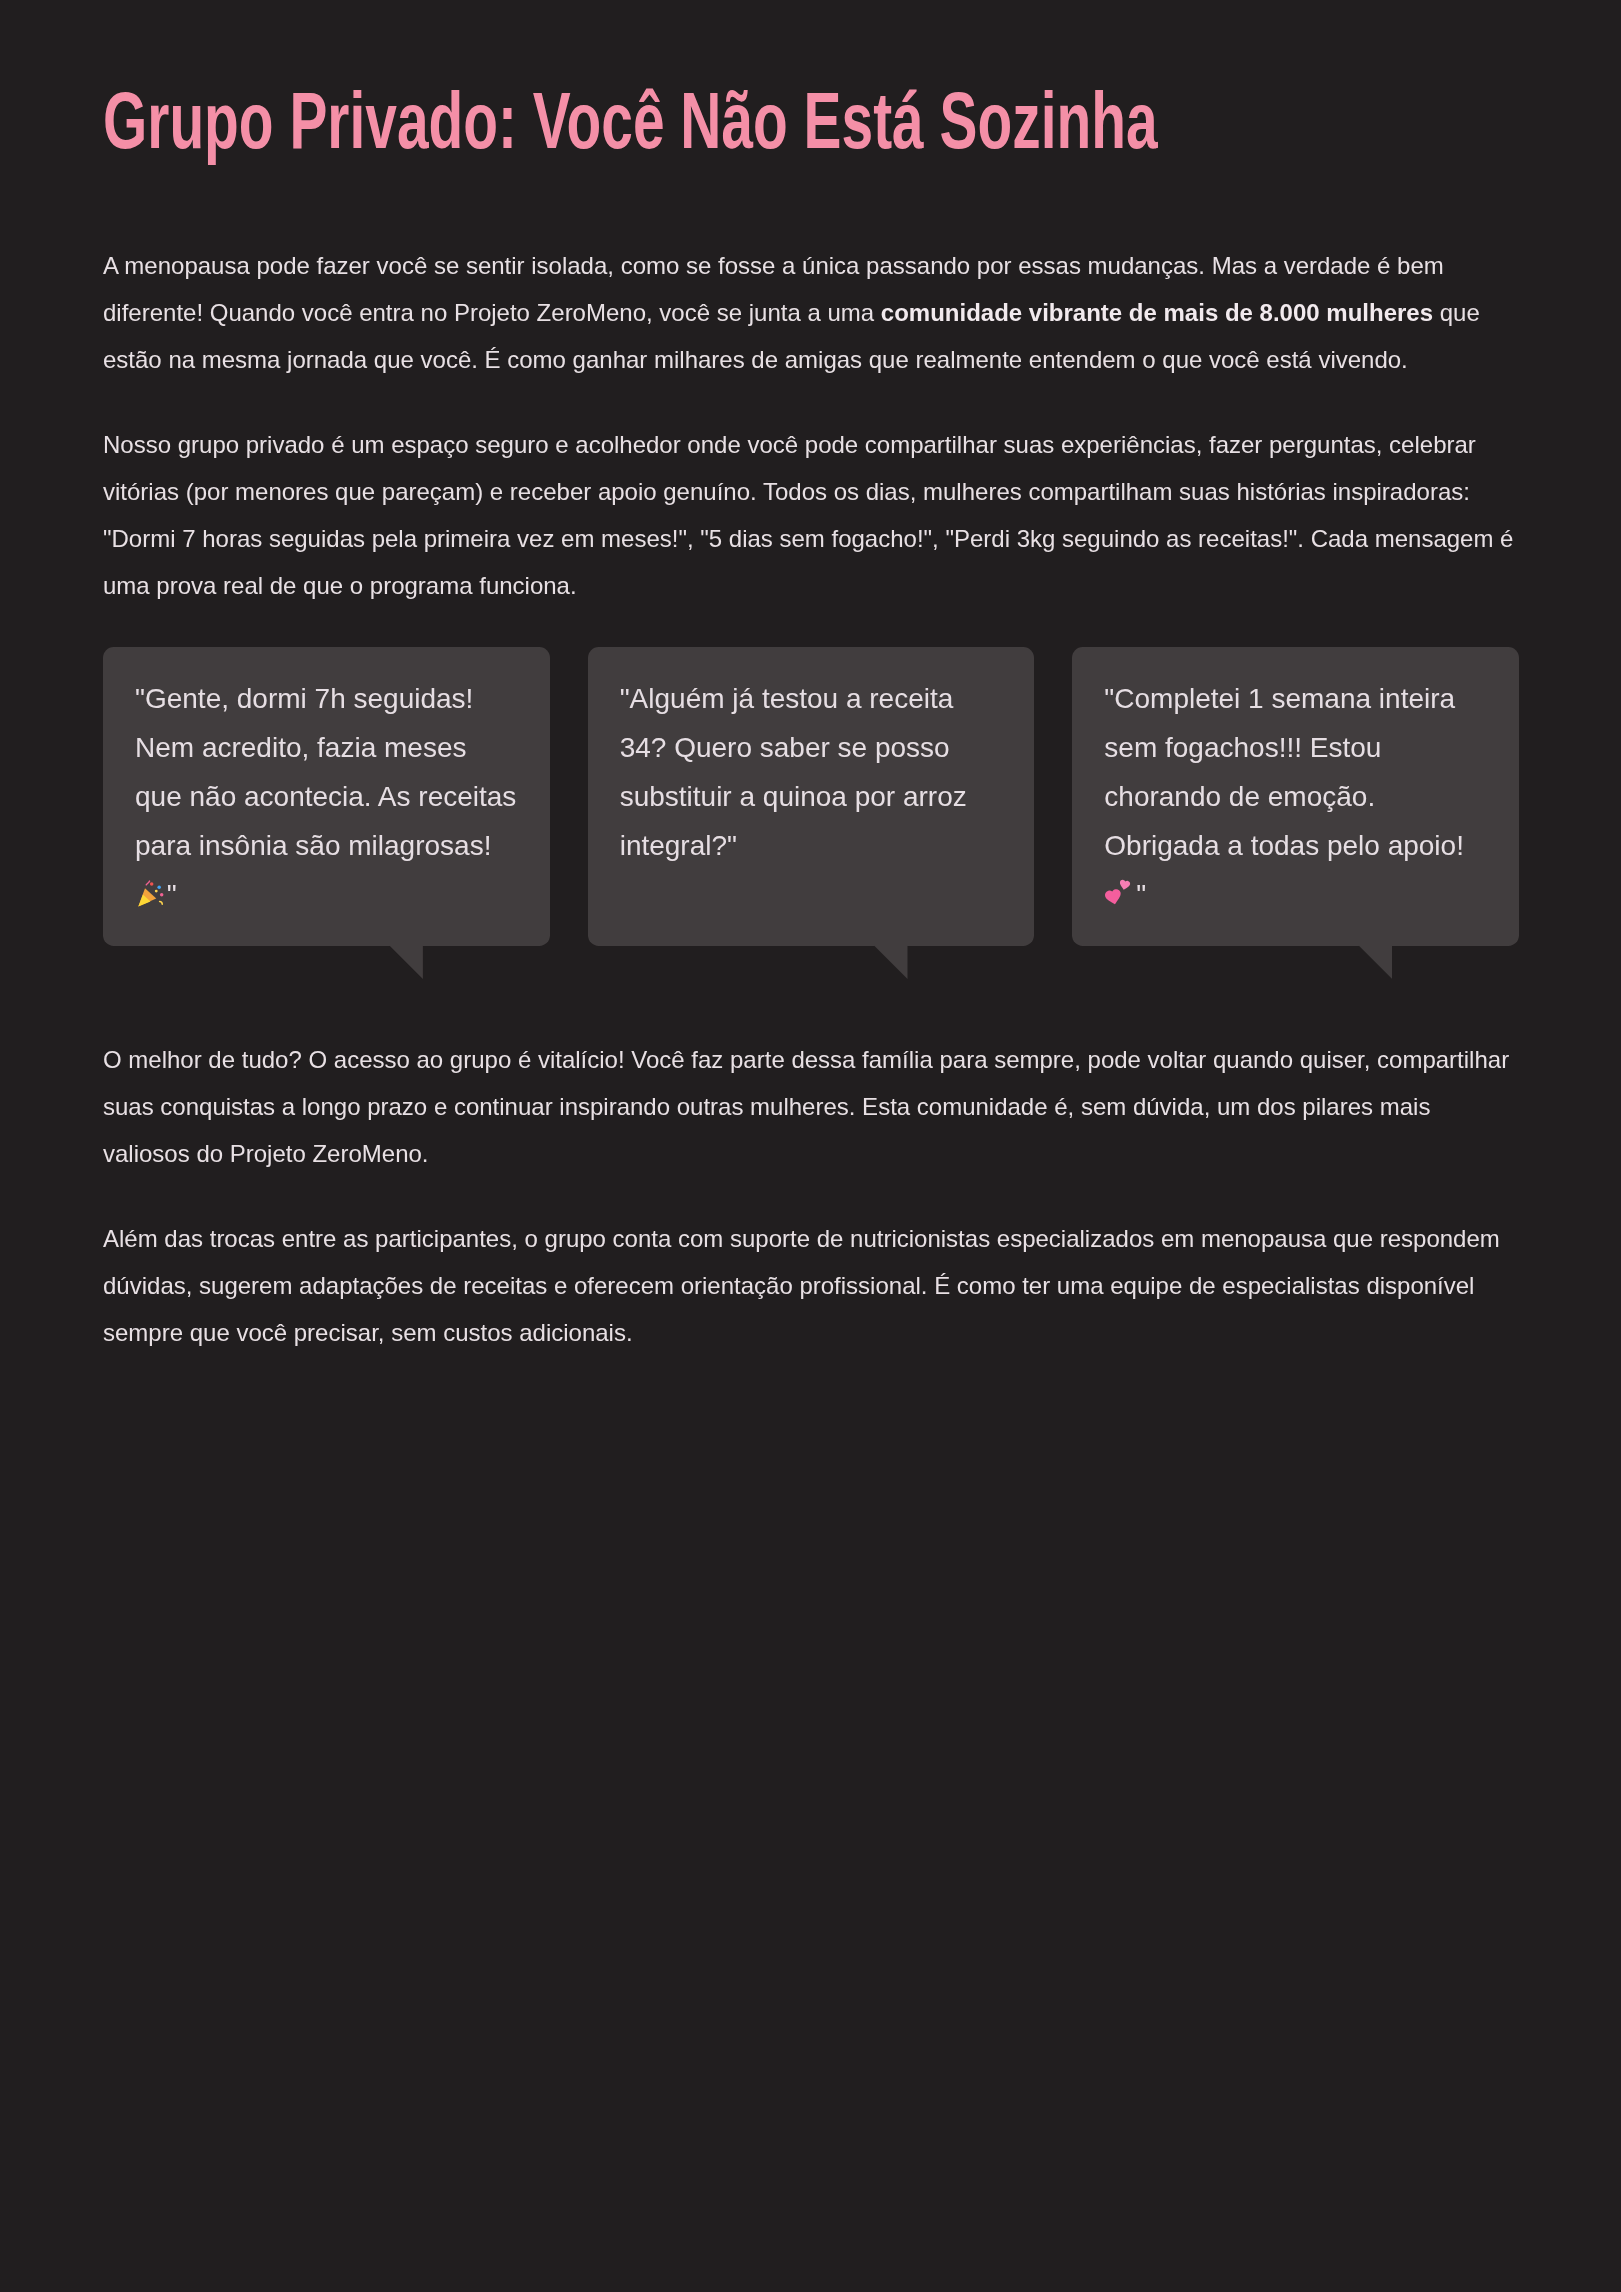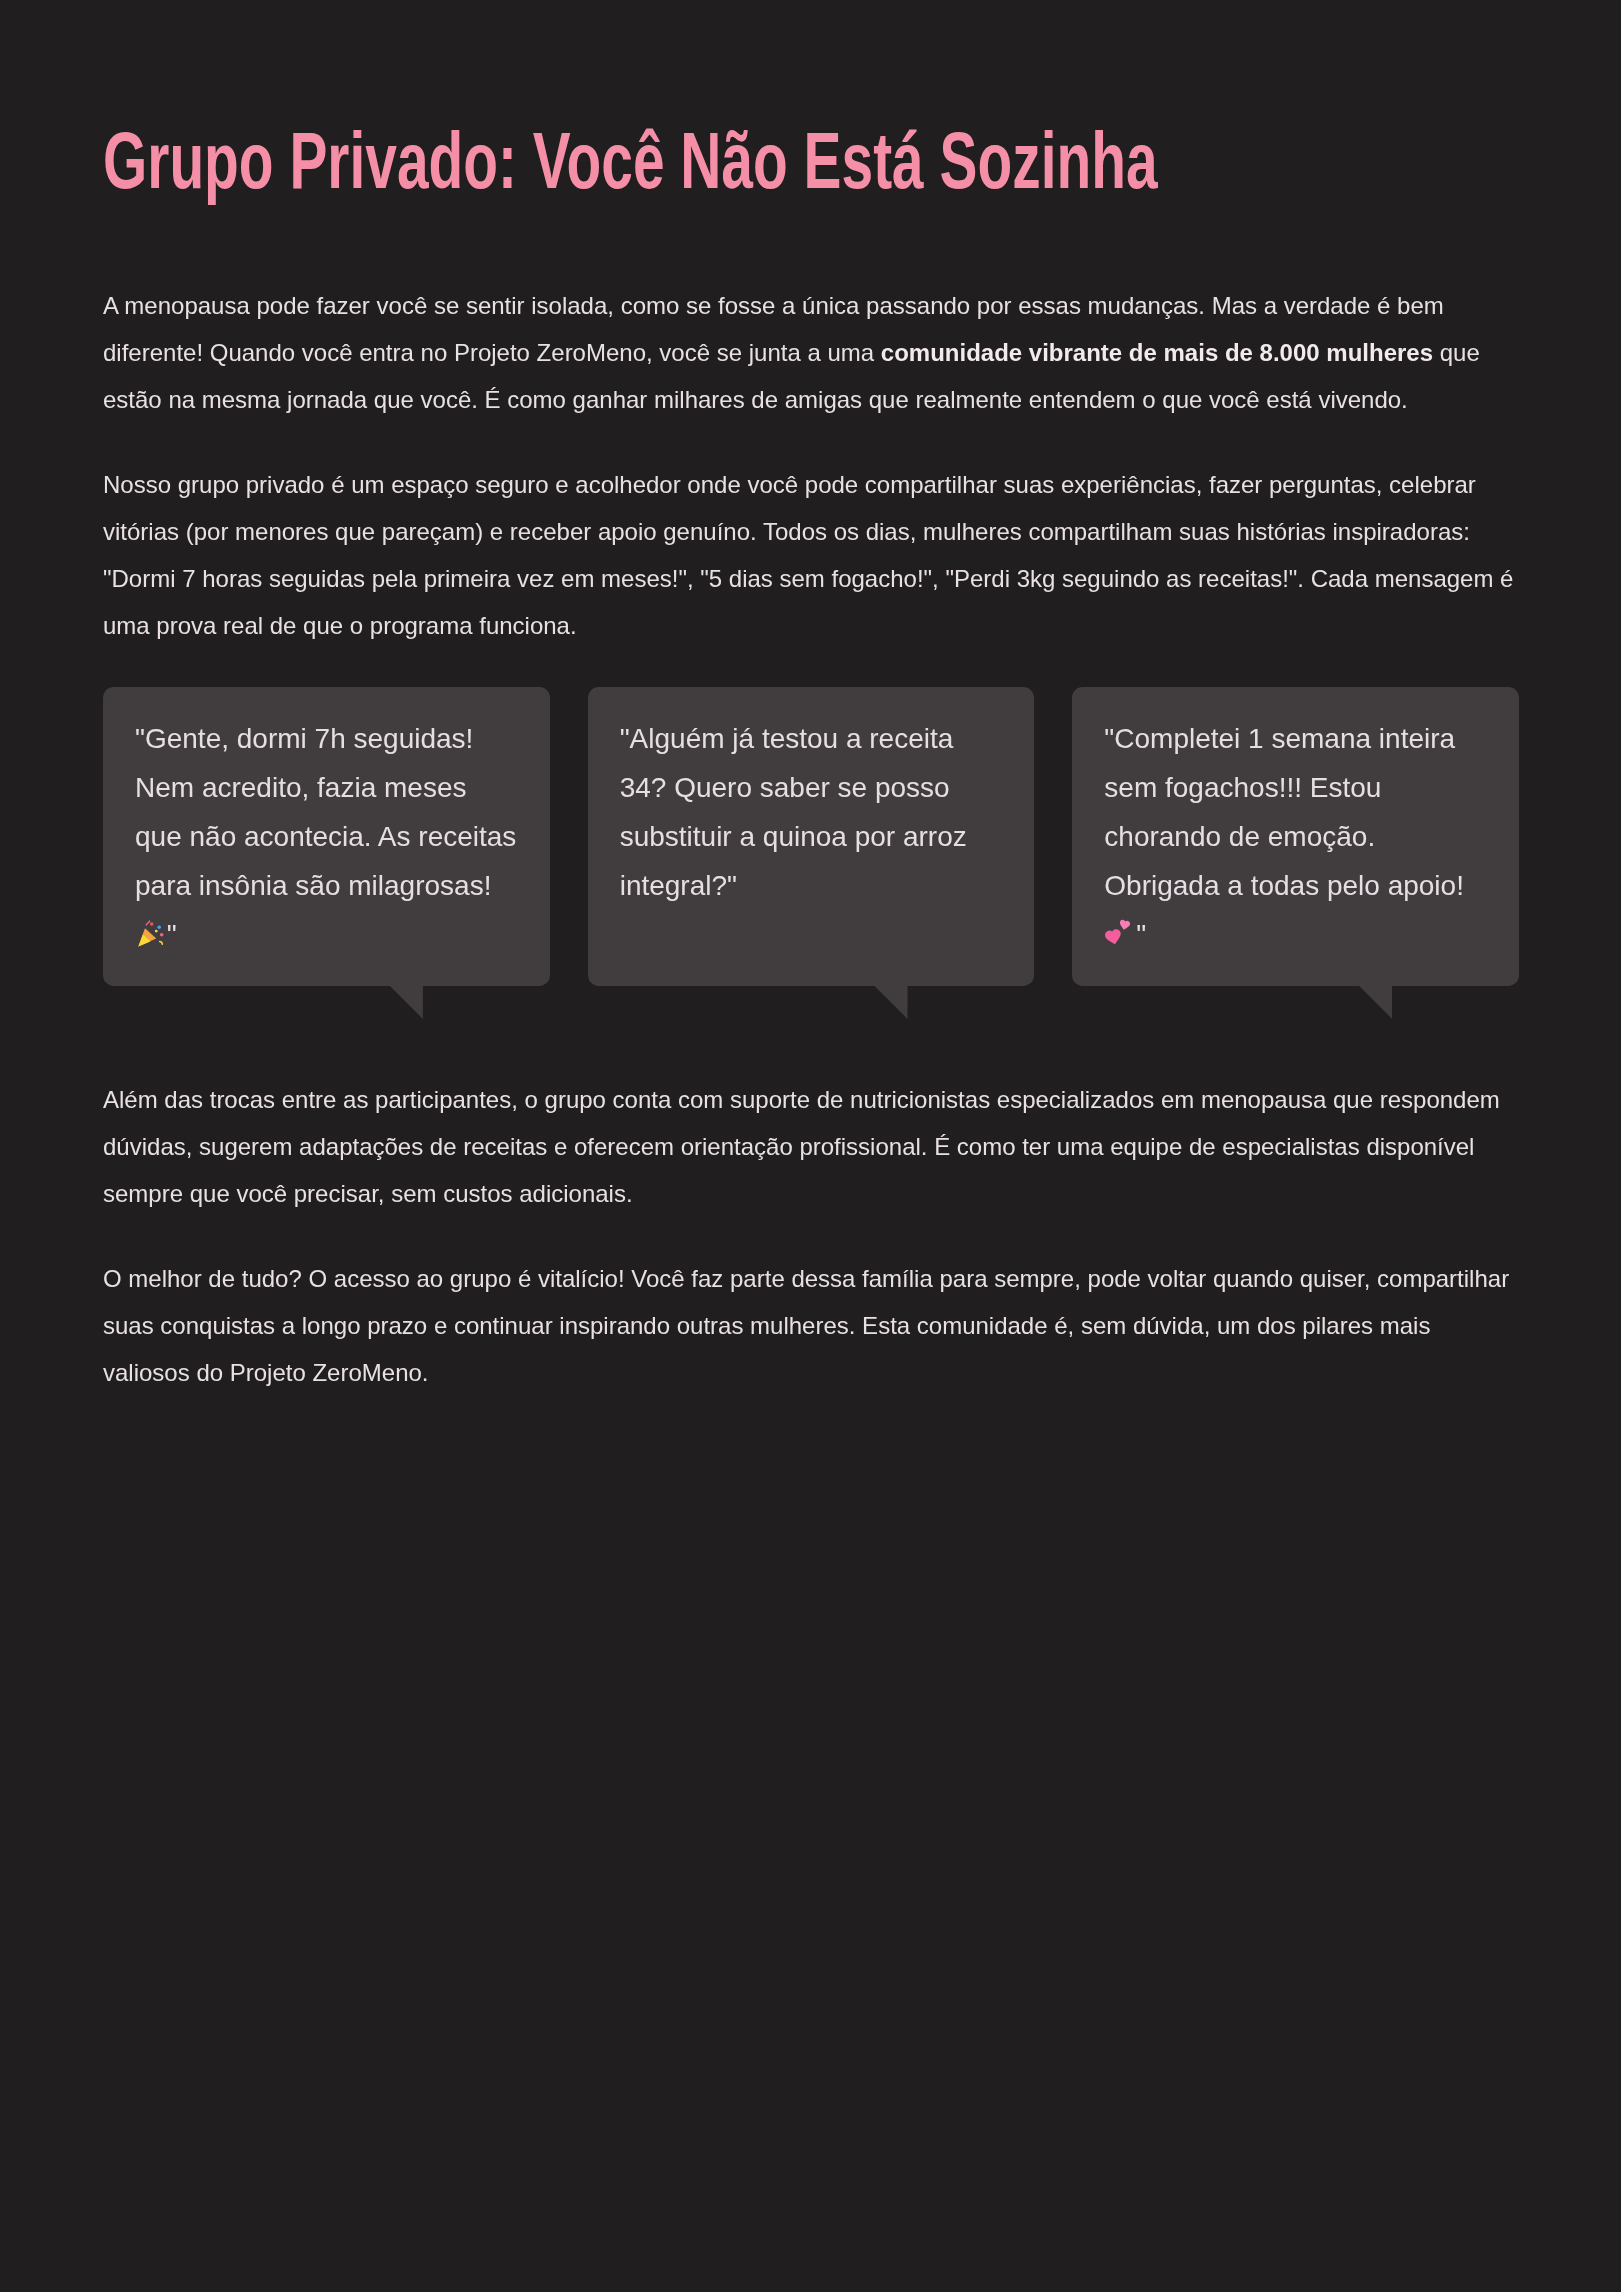--- a/index.html
+++ b/index.html
@@ -9,22 +9,22 @@
   body {
     width: 1622px;
     height: 2293px;
     background: #211e1f;
     font-family: "Liberation Sans", "DejaVu Sans", sans-serif;
     color: #e8e0e4;
     overflow: hidden;
   }
   .container {
     width: 1416px;
-    margin: 12px auto;
-    padding-top: 95px;
+    margin: 0 auto;
+    padding-top: 67px;
   }
   h1.page-title {
     margin: 0 0 68px 0;
     font-size: 79px;
     line-height: 107px;
     font-weight: 700;
     color: #f48fa7;
     letter-spacing: 0px;
   }
   h1.page-title .condense {
@@ -117,18 +117,18 @@
         </g>
         <g transform="translate(17,0) rotate(12 9 9) scale(0.62)">
           <path d="M12 21.35l-1.45-1.32C5.4 15.36 2 12.28 2 8.5 2 5.42 4.42 3 7.5 3c1.74 0 3.41.81 4.5 2.09C13.09 3.81 14.76 3 16.5 3 19.58 3 22 5.42 22 8.5c0 3.78-3.4 6.86-8.55 11.54L12 21.35z" fill="#f67eb4"></path>
         </g>
       </svg><span>"</span>
       <div class="tail"></div>
     </div>
 
   </div>
 
+  <p class="body-para">O melhor de tudo? O acesso ao grupo é vitalício! Você faz parte dessa família para sempre, pode voltar quando quiser, compartilhar suas conquistas a longo prazo e continuar inspirando outras mulheres. Esta comunidade é, sem dúvida, um dos pilares mais valiosos do Projeto ZeroMeno.</p>
+
   <p class="body-para">Além das trocas entre as participantes, o grupo conta com suporte de nutricionistas especializados em menopausa que respondem dúvidas, sugerem adaptações de receitas e oferecem orientação profissional. É como ter uma equipe de especialistas disponível sempre que você precisar, sem custos adicionais.</p>
-
-  <p class="body-para">O melhor de tudo? O acesso ao grupo é vitalício! Você faz parte dessa família para sempre, pode voltar quando quiser, compartilhar suas conquistas a longo prazo e continuar inspirando outras mulheres. Esta comunidade é, sem dúvida, um dos pilares mais valiosos do Projeto ZeroMeno.</p>
 
 </div>
 
 
 </body></html>

